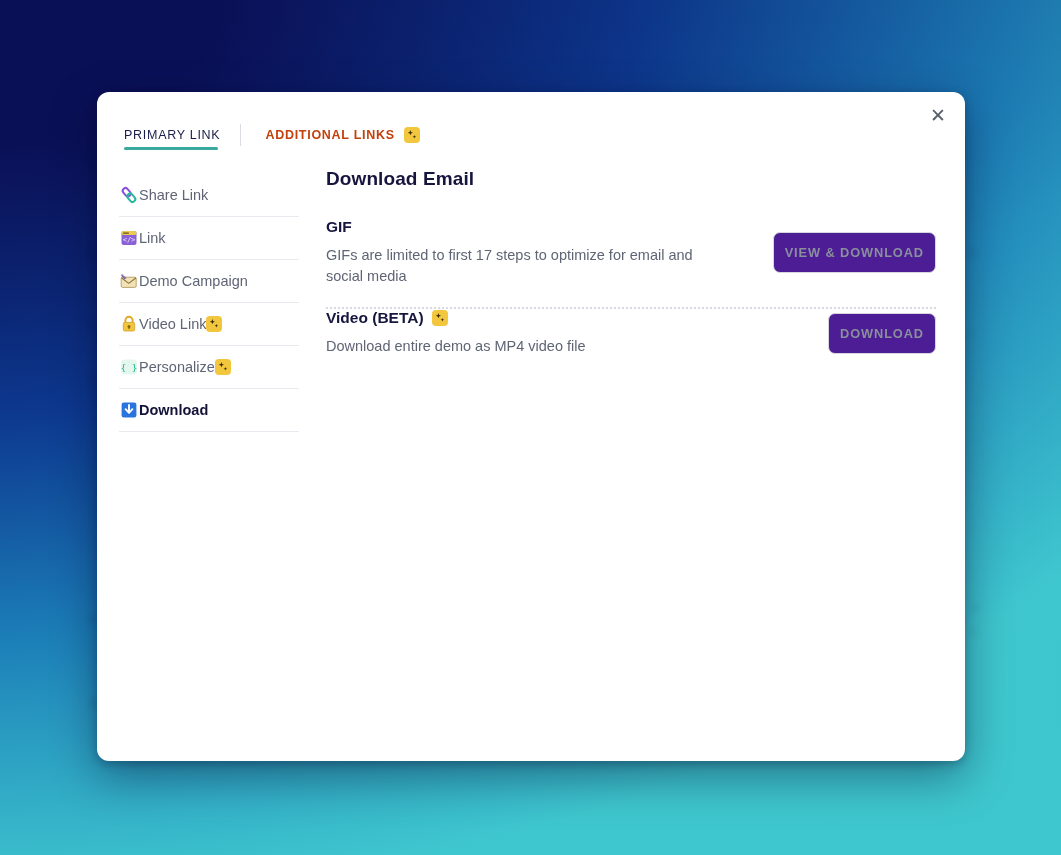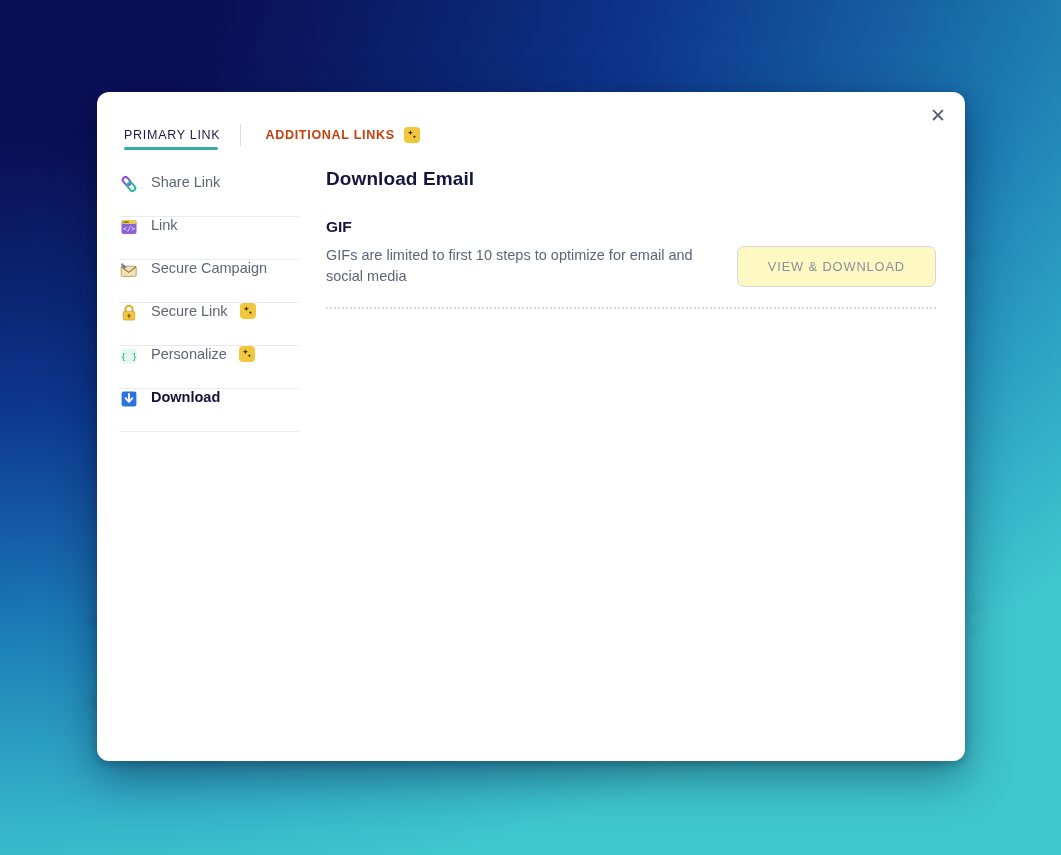--- a/index.html
+++ b/index.html
@@ -131,22 +131,21 @@
   }
 
   .sidebar {
     width: 202px;
     padding: 18px 0 0 22px;
     box-sizing: border-box;
     flex: none;
   }
   .nav-item {
     display: flex;
-    align-items: flex-start;
-    gap: 12px;
+    align-items: center;
     height: 42px;
     border-bottom: 1px solid #e9eaef;
     cursor: pointer;
     font-size: 14.5px;
     color: #5f6575;
     padding-right: 4px;
   }
   .nav-item.active { color: #131339; font-weight: 700; }
   .nav-label { white-space: nowrap; }
   .nav-ico {
@@ -166,21 +165,21 @@
   }
   .panel-title {
     font-size: 19px;
     font-weight: 700;
     color: #15153d;
     margin: 0 0 28px 0;
     letter-spacing: 0.1px;
   }
   .row {
     display: flex;
-    align-items: flex-end;
+    align-items: center;
     justify-content: space-between;
     gap: 24px;
     padding-bottom: 20px;
   }
   .divider-dotted {
     border-top: 2px dotted #d8dae2;
     height: 0;
   }
   .row-text { max-width: 400px; }
   .row-head {
@@ -194,27 +193,27 @@
   }
   .row-desc {
     font-size: 14.5px;
     color: #5f6575;
     line-height: 1.45;
     margin: 0;
   }
   .ghost-btn {
     flex: none;
     border: 1px solid #d5d7de;
-    background: #fef9c3;
+    background: #4c1d95;
     border-radius: 7px;
     color: #8a8f9c;
     font-size: 12.8px;
     letter-spacing: 0.9px;
-    font-weight: 400;
-    padding: 12px 30px;
+    font-weight: 700;
+    padding: 12px 11px;
     cursor: pointer;
     white-space: nowrap;
     font-family: "Liberation Sans", sans-serif;
   }
 </style>
 </head>
 <body>
 
 <div class="backdrop">
   <div class="backdrop-tint"></div>
@@ -282,33 +281,33 @@
 
       <div class="nav-item">
         <span class="nav-ico">
           <svg width="20" height="20" viewBox="0 0 20 20" aria-hidden="true">
             <rect x="2.2" y="6.2" width="15" height="10.2" rx="1.4" fill="#f3e2b8" stroke="#b49a5c" stroke-width="0.9"></rect>
             <path d="M2.4 6.8 L9.7 12.4 L17.1 6.8" fill="none" stroke="#8e7536" stroke-width="1.1"></path>
             <path d="M2.9 3.2 L7.6 7.0 L5.6 8.6 L1.9 4.4 Z" fill="#7e6aa8"></path>
             <path d="M1.9 4.4 L3.4 2.6 L5.0 3.6 Z" fill="#c9c3de"></path>
           </svg>
         </span>
-        <span class="nav-label">Secure Campaign</span>
+        <span class="nav-label">Demo Campaign</span>
       </div>
 
       <div class="nav-item">
         <span class="nav-ico">
           <svg width="20" height="20" viewBox="0 0 20 20" aria-hidden="true">
             <path d="M6.4 8.6 V6.4 a3.6 3.6 0 0 1 7.2 0 V8.6" fill="none" stroke="#e0aa24" stroke-width="2"></path>
             <rect x="4.3" y="8.4" width="11.4" height="8.6" rx="1.6" fill="#f3c63f" stroke="#d2a022" stroke-width="0.8"></rect>
             <circle cx="10" cy="12.4" r="1.5" fill="#8a6a12"></circle>
             <rect x="9.3" y="12.6" width="1.4" height="2.6" rx="0.6" fill="#8a6a12"></rect>
           </svg>
         </span>
-        <span class="nav-label">Secure Link</span>
+        <span class="nav-label">Video Link</span>
         <span class="sparkle">
           <svg width="12" height="12" viewBox="0 0 12 12" aria-hidden="true">
             <path d="M4.4 1.1 L5.1 3.0 L7.0 3.7 L5.1 4.4 L4.4 6.3 L3.7 4.4 L1.8 3.7 L3.7 3.0 Z" fill="#3b2f05"></path>
             <path d="M8.4 6.0 L8.9 7.3 L10.2 7.8 L8.9 8.3 L8.4 9.6 L7.9 8.3 L6.6 7.8 L7.9 7.3 Z" fill="#3b2f05"></path>
           </svg>
         </span>
       </div>
 
       <div class="nav-item">
         <span class="nav-ico">
@@ -339,23 +338,38 @@
     </div>
 
     <div class="main">
       <h2 class="panel-title">Download Email</h2>
 
       <div class="row">
         <div class="row-text">
           <h3 class="row-head">
             <span>GIF</span>
           </h3>
-          <p class="row-desc">GIFs are limited to first 10 steps to optimize for email and social media</p>
+          <p class="row-desc">GIFs are limited to first 17 steps to optimize for email and social media</p>
         </div>
         <button class="ghost-btn">VIEW &amp; DOWNLOAD</button>
       </div>
 
       <div class="divider-dotted"></div>
 
+      <div class="row">
+        <div class="row-text">
+          <h3 class="row-head">
+            <span>Video (BETA)</span>
+            <span class="sparkle">
+              <svg width="12" height="12" viewBox="0 0 12 12" aria-hidden="true">
+                <path d="M4.4 1.1 L5.1 3.0 L7.0 3.7 L5.1 4.4 L4.4 6.3 L3.7 4.4 L1.8 3.7 L3.7 3.0 Z" fill="#3b2f05"></path>
+                <path d="M8.4 6.0 L8.9 7.3 L10.2 7.8 L8.9 8.3 L8.4 9.6 L7.9 8.3 L6.6 7.8 L7.9 7.3 Z" fill="#3b2f05"></path>
+              </svg>
+            </span>
+          </h3>
+          <p class="row-desc">Download entire demo as MP4 video file</p>
+        </div>
+        <button class="ghost-btn">DOWNLOAD</button>
+      </div>
     </div>
 
   </div>
 </div>
 
 </body></html>

